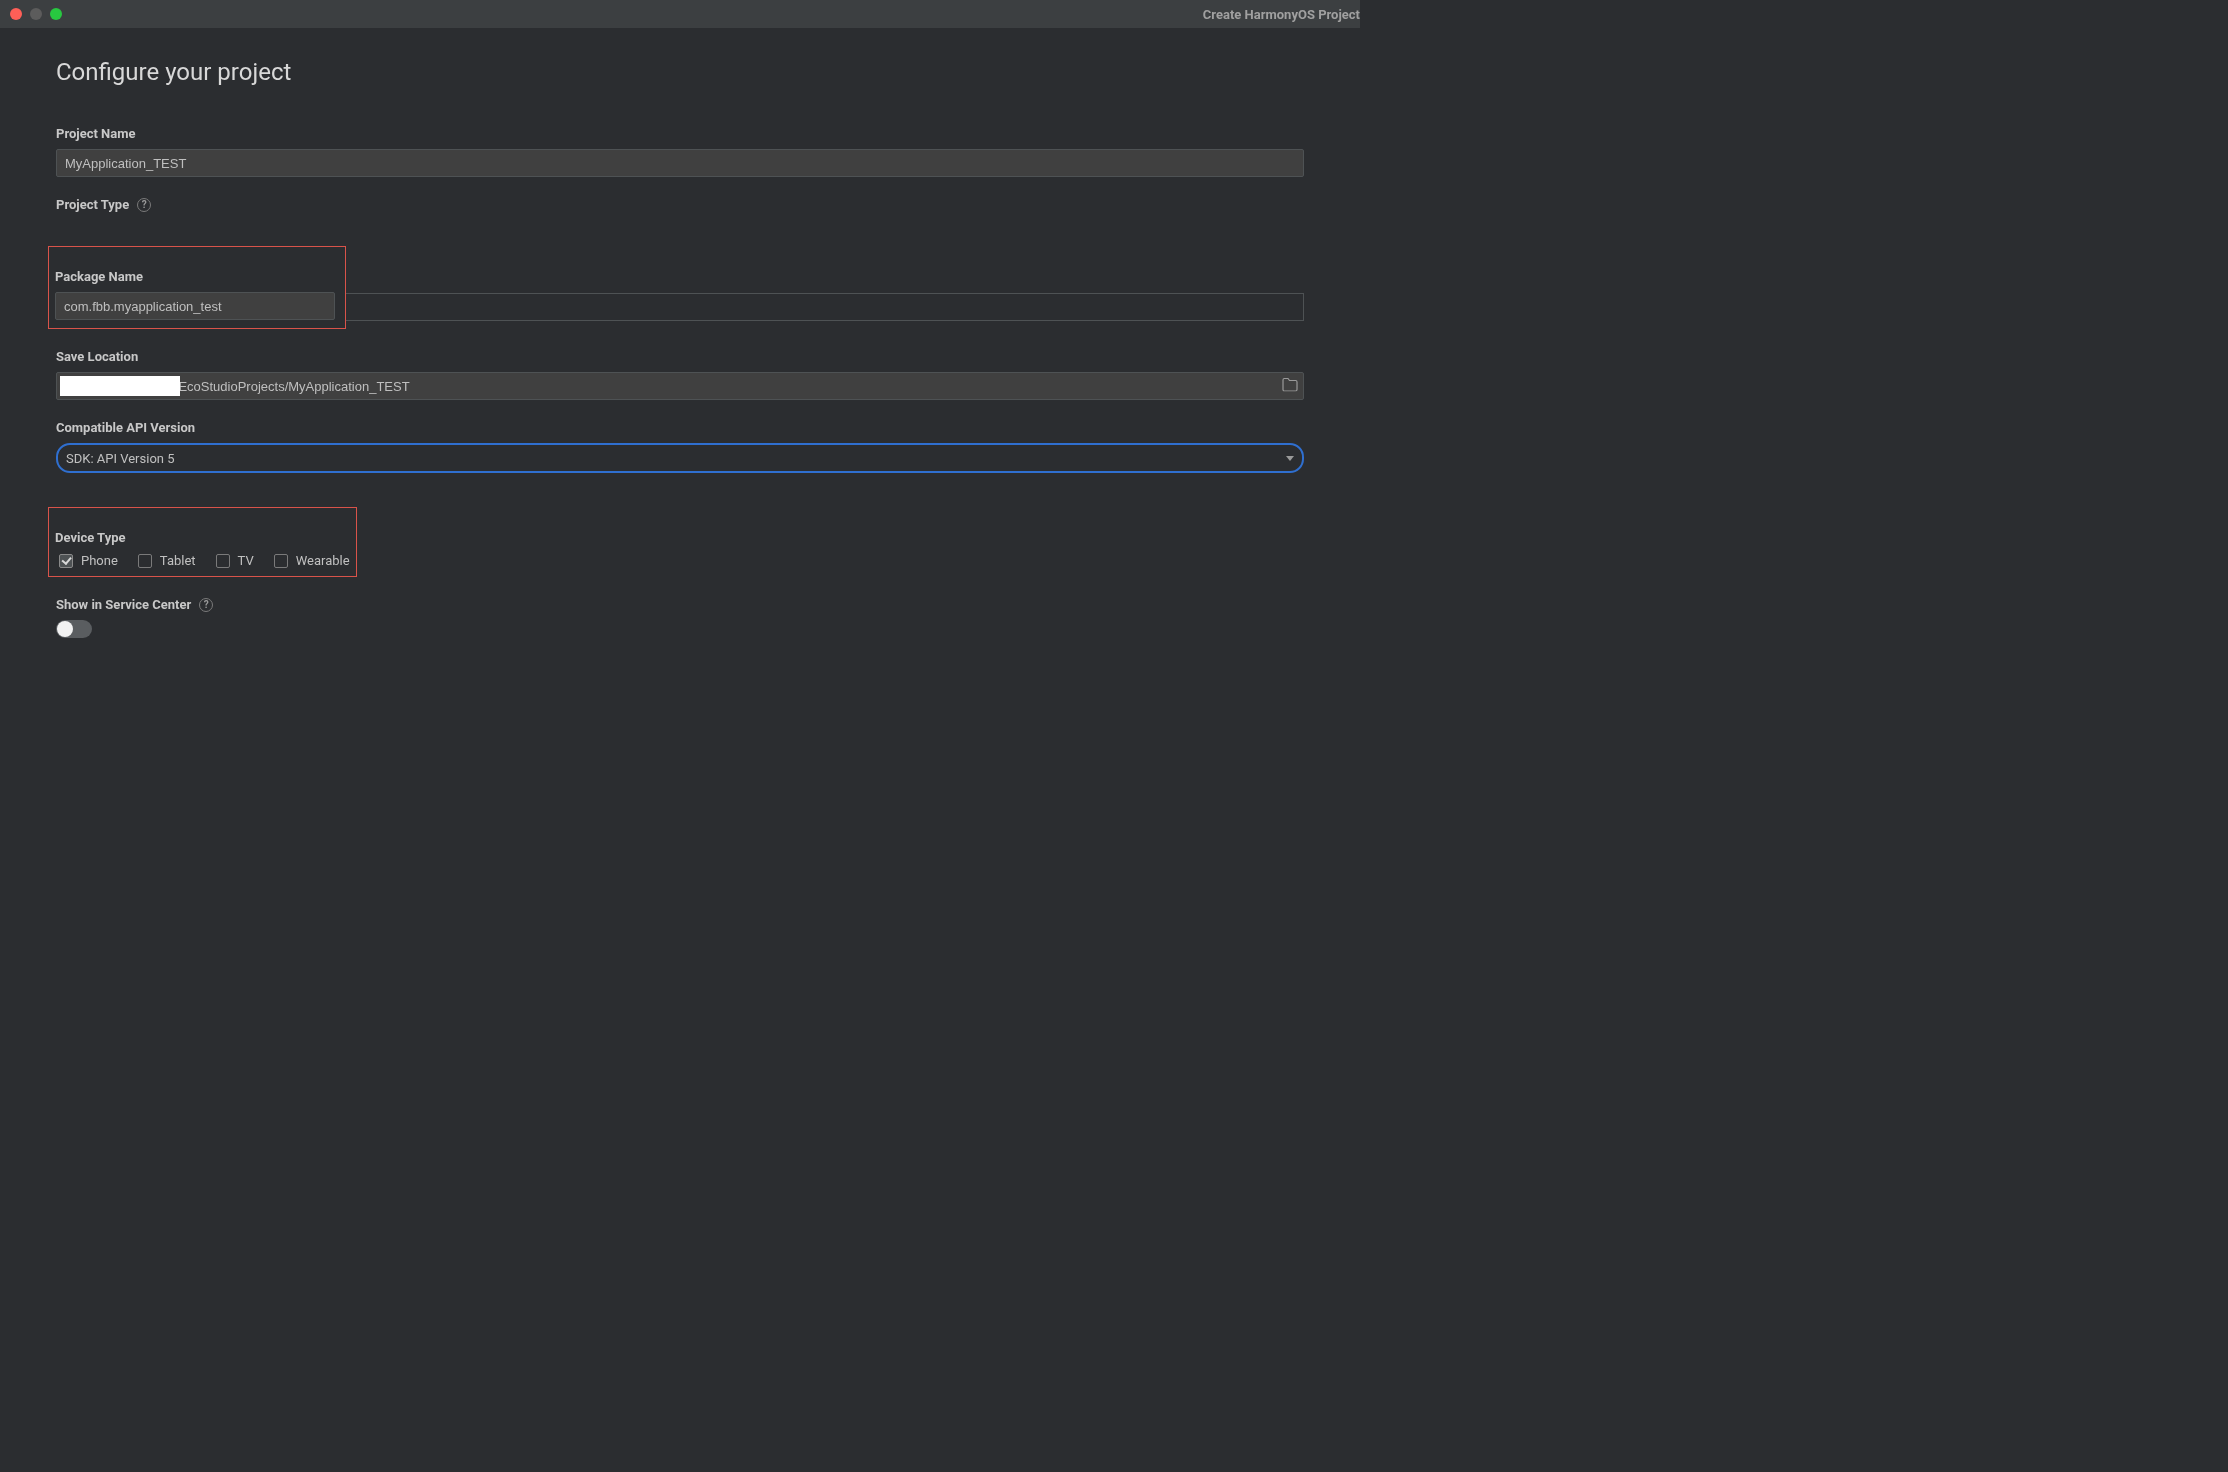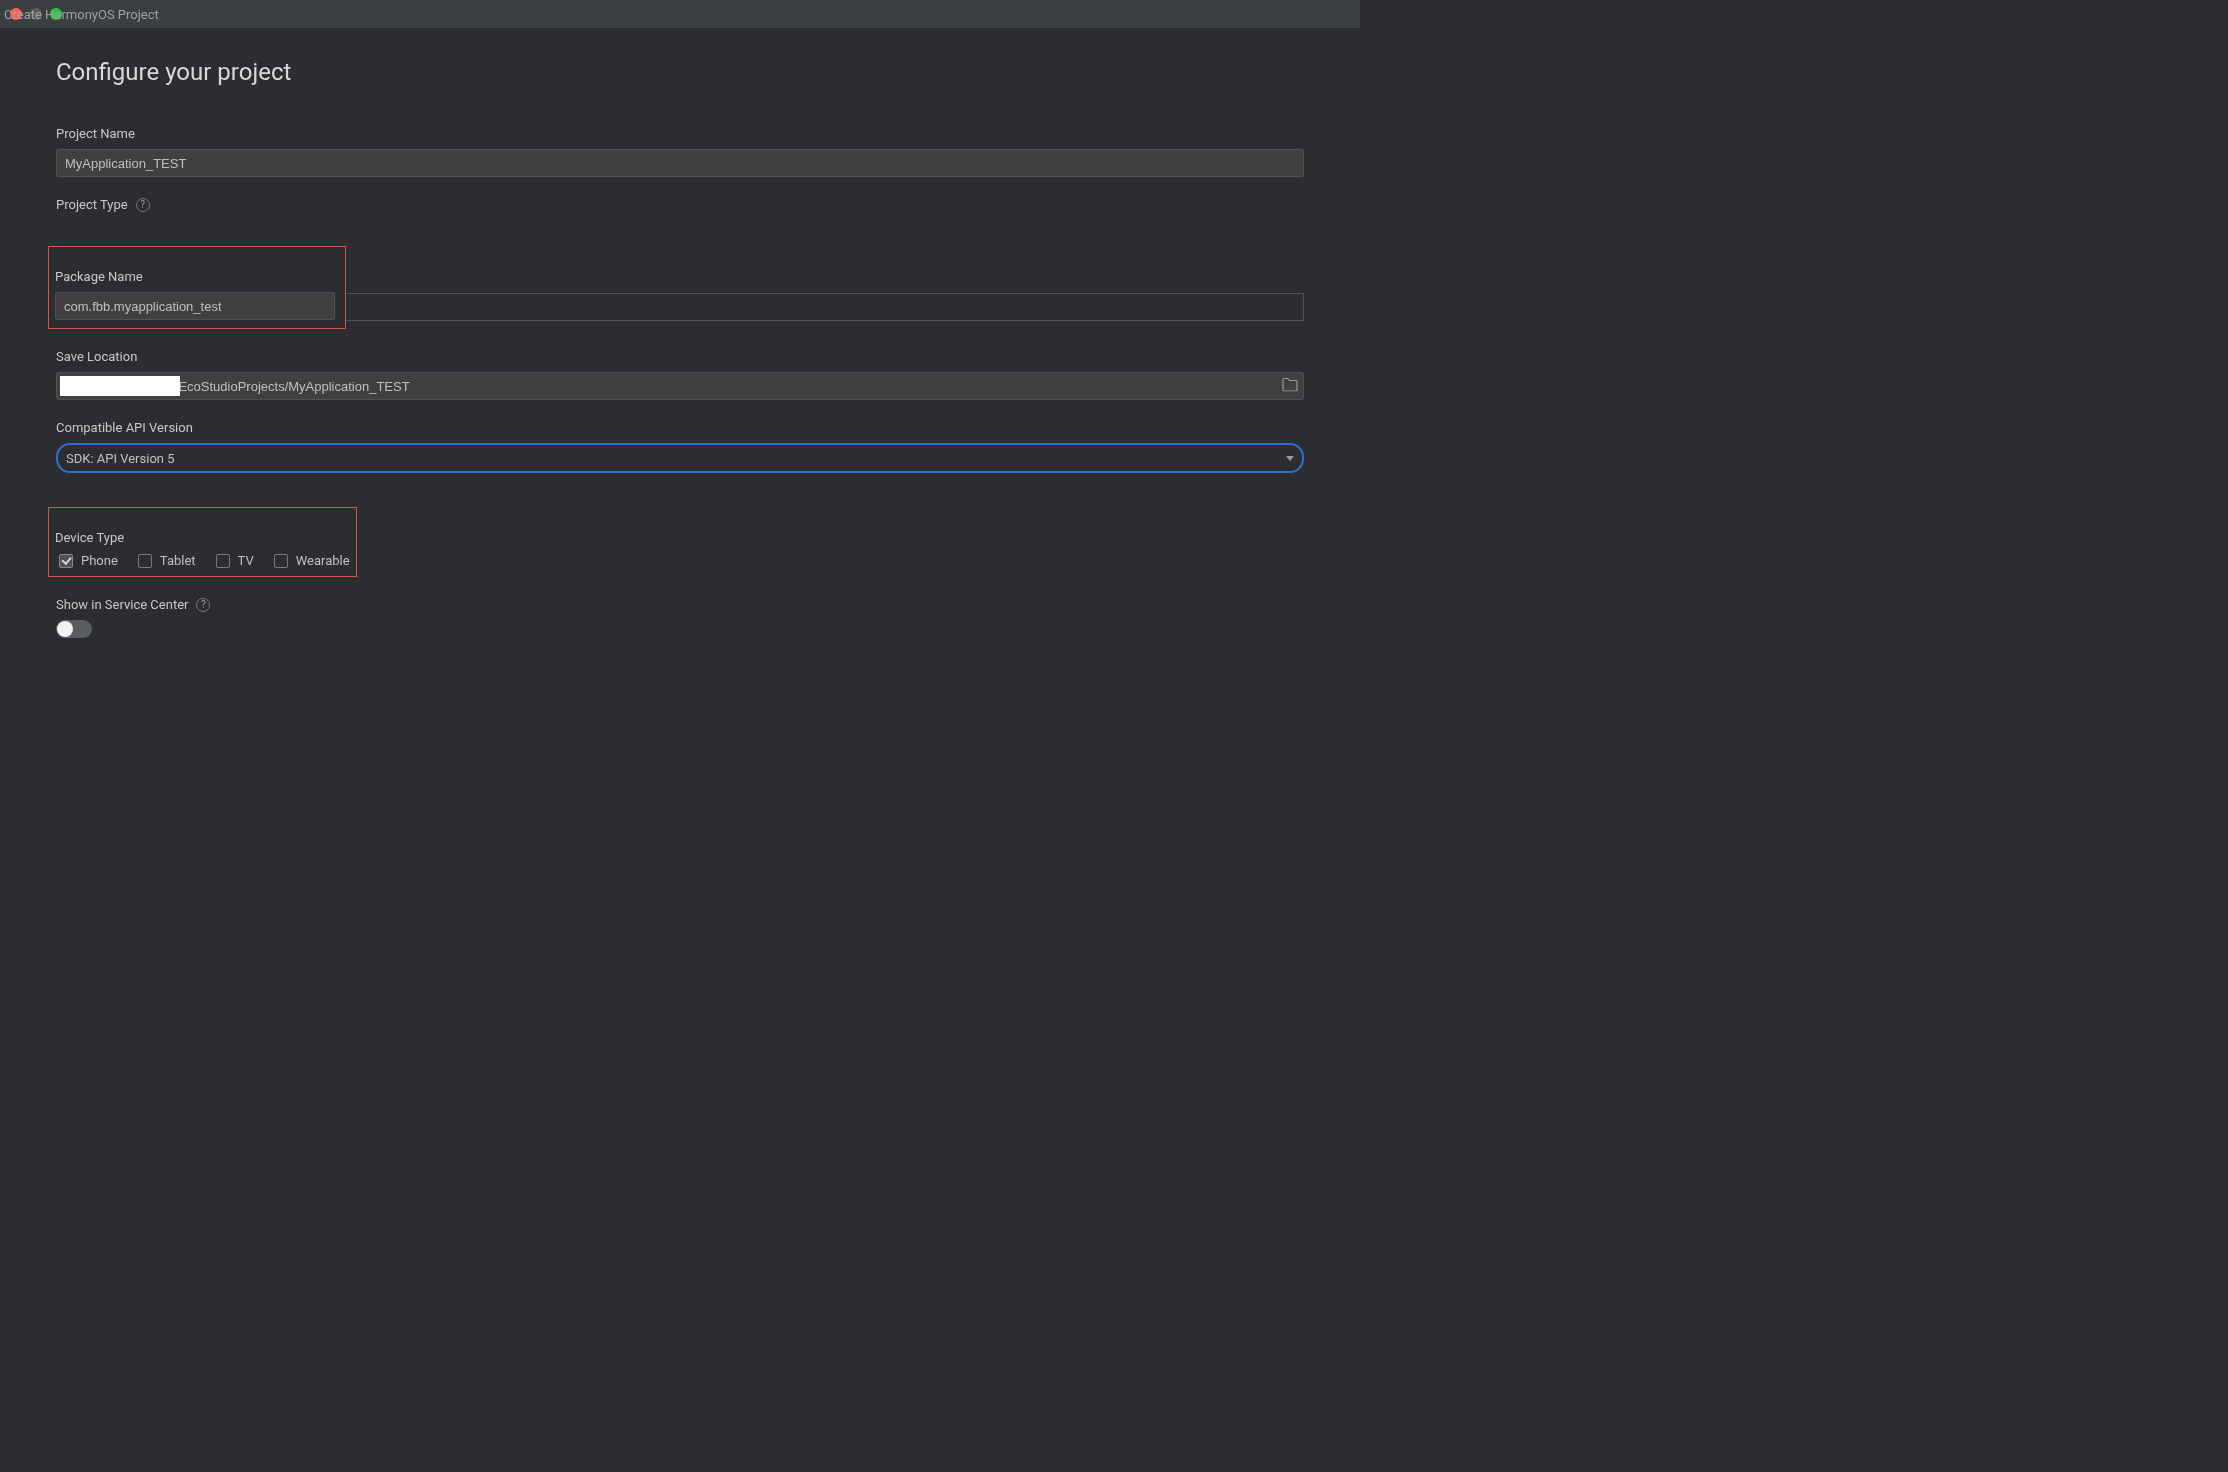--- a/index.html
+++ b/index.html
@@ -34,45 +34,45 @@
   }
   .traffic-lights span {
     width: 12px; height: 12px; border-radius: 50%; display: inline-block;
   }
   .tl-close   { background: #ff5f57; }
   .tl-min     { background: #5c5c5c; }
   .tl-max     { background: #28c840; }
   .titlebar-title {
     position: absolute;
     left: 4px; right: 0;
-    text-align: left;
+    text-align: right;
     color: #a0a0a0;
     font-size: 13px;
-    font-weight: 400;
+    font-weight: 700;
     pointer-events: none;
   }
   
   .content {
     flex: 1;
     padding: 30px 56px 0 56px;
     overflow: auto;
   }
   h1.page-title {
     color: #d8d8d8;
     font-size: 24px;
     font-weight: 400;
     margin-bottom: 40px;
   }
   .field {
     margin-bottom: 20px;
   }
   .field-label {
     color: #c8c8c8;
     font-size: 13px;
-    font-weight: 400;
+    font-weight: 700;
     margin-bottom: 8px;
     display: flex;
     align-items: center;
     gap: 8px;
   }
   .help-circle {
     width: 14px; height: 14px;
     border: 1px solid #7a7a7a;
     border-radius: 50%;
     display: inline-flex;

